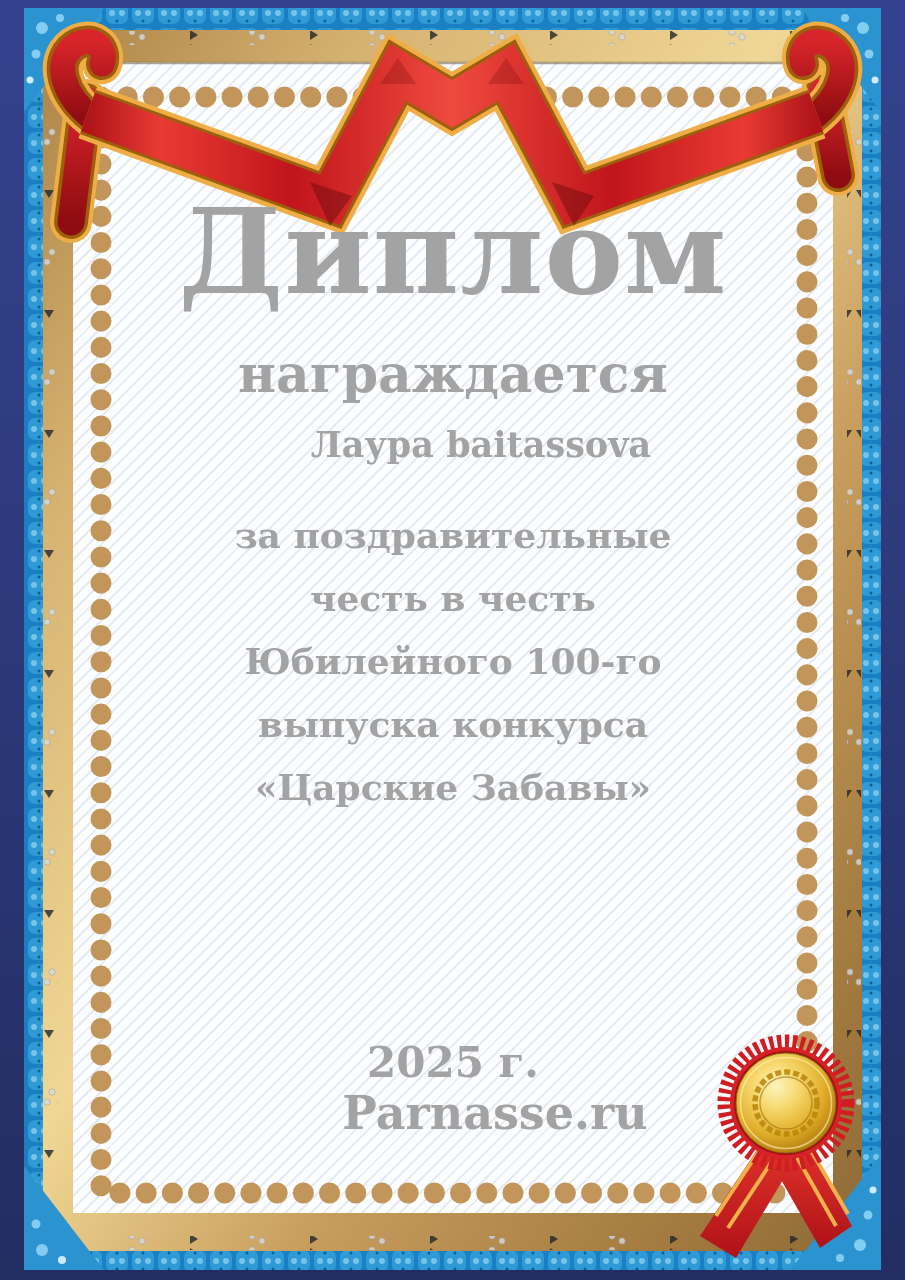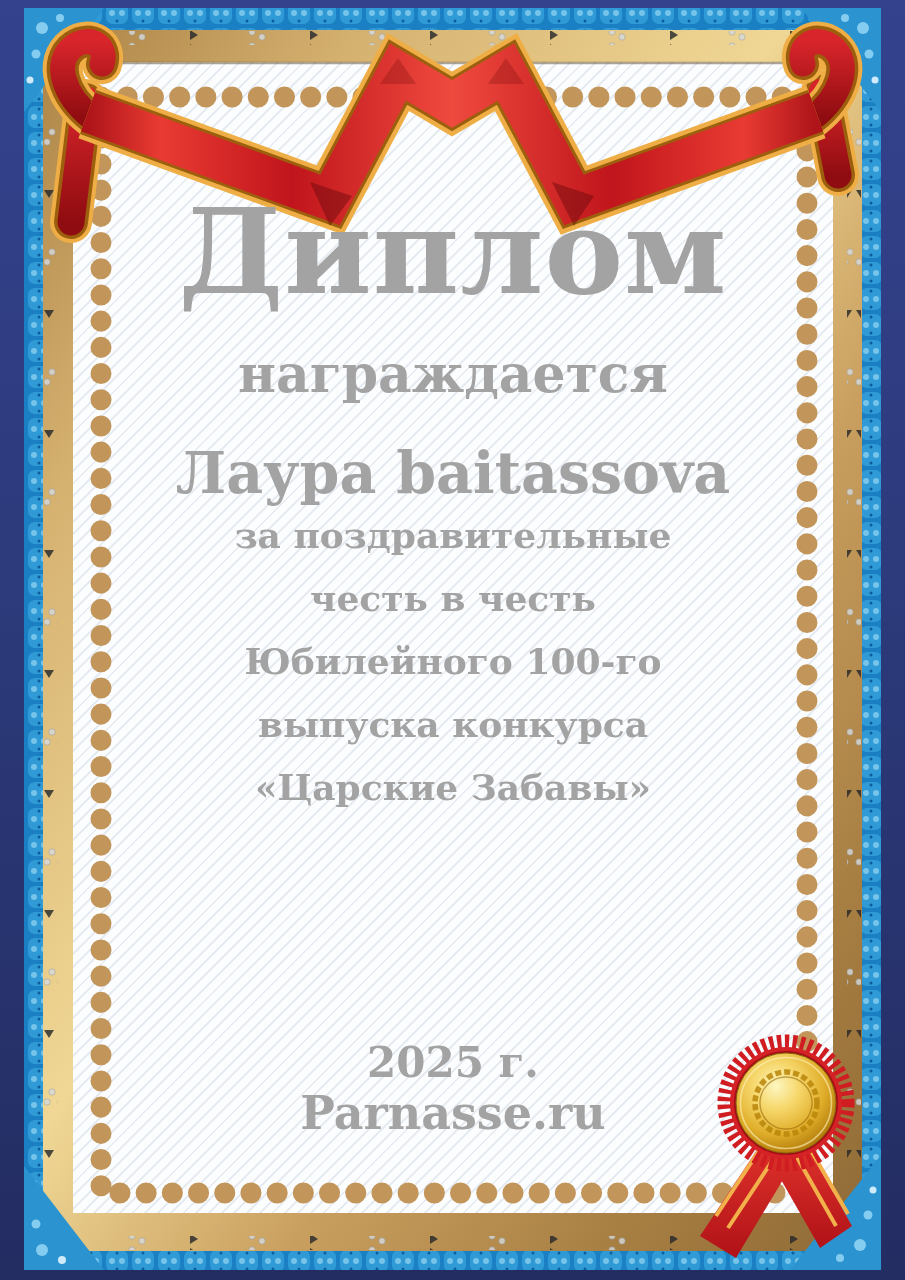--- a/index.html
+++ b/index.html
@@ -16,24 +16,24 @@
       #fcfdff;
   }
   svg.decor{z-index:2;pointer-events:none;}
   .content{
     position:absolute;left:73px;top:0;width:760px;height:1280px;z-index:3;
     text-align:center;color:#a3a3a3;font-weight:700;
   }
   .content > div{position:absolute;left:0;width:100%;}
   .title{top:184px;font-size:118px;line-height:1.15;letter-spacing:1px;}
   .sub{top:343px;font-size:52px;}
-  .recipient{top:439px;font-size:57px;}
+  .recipient{top:424px;font-size:35px;margin-left:28px;}
   .reason{top:504px;font-size:36px;line-height:63px;}
   .year{top:1038px;font-size:42px;}
-  .site{top:1086px;font-size:46px;}
+  .site{top:1086px;font-size:46px;padding-left:42px;}
 </style>
 </head>
 <body>
 
 <div class="stage">
 
   <svg class="layer frame" width="905" height="1280" viewBox="0 0 905 1280">
     <defs>
       <linearGradient id="navyg" x1="0" y1="0" x2="0" y2="1">
         <stop offset="0" stop-color="#34428e"></stop>

